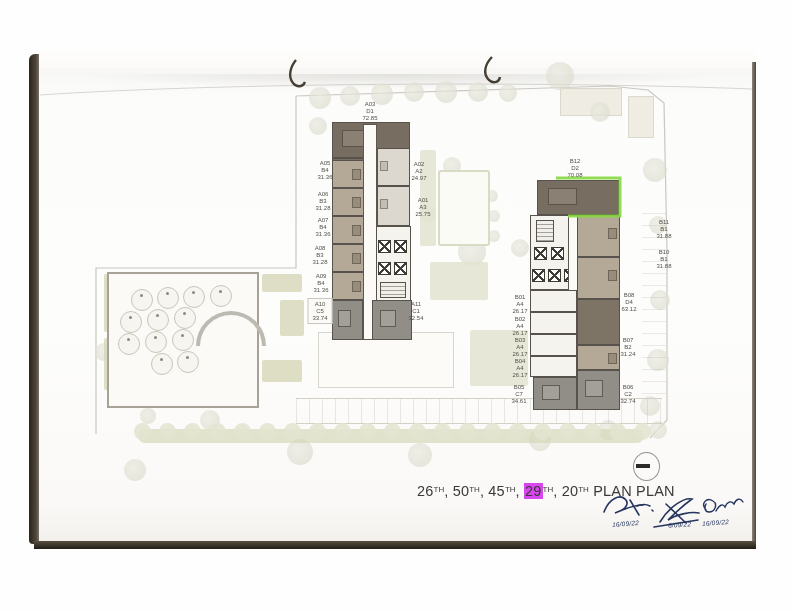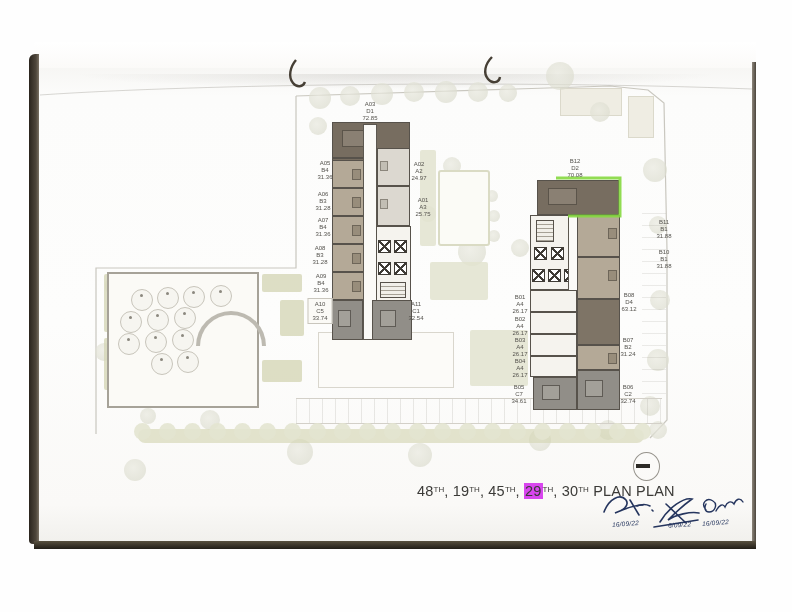--- a/index.html
+++ b/index.html
@@ -301,21 +301,21 @@
 31.88</div>
       <div class="abs ulabel" style="left: 575px; top: 158px;">B12
 D2
 70.08</div>
     </div>
 
   <div class="abs north-circle"></div>
   <div class="abs north-dash"></div>
 
   <div class="abs title">
-    <span id="title-floors"><span>48</span><span class="sup">TH</span><span>, </span><span>19</span><span class="sup">TH</span><span>, </span><span>45</span><span class="sup">TH</span><span>, </span><span class="hl">29</span><span class="sup">TH</span><span>, </span><span>30</span><span class="sup">TH</span></span><span> </span><span>PLAN PLAN</span>
+    <span id="title-floors"><span>26</span><span class="sup">TH</span><span>, </span><span>50</span><span class="sup">TH</span><span>, </span><span>45</span><span class="sup">TH</span><span>, </span><span class="hl">29</span><span class="sup">TH</span><span>, </span><span>20</span><span class="sup">TH</span></span><span> </span><span>PLAN PLAN</span>
   </div>
 
   <svg class="abs" style="left:0;top:0" width="792" height="612">
     <g stroke="#25355e" stroke-width="1.6" fill="none" stroke-linecap="round">
       <path d="M604,512 c5,-13 16,-19 22,-12 c4,6 -4,11 -11,13 c9,-4 20,-8 28,-8"></path>
       <path d="M630,500 l9,15 m-2,-9 c5,-2 9,-2 13,0 m2,4 l1,1"></path>
       <path d="M660,522 c9,-15 24,-25 32,-23 c-11,8 -20,17 -24,21 c7,-5 23,-9 31,-7"></path>
       <path d="M666,504 l20,19 m-32,4 l44,-7"></path>
       <path d="M706,510 c-6,-7 1,-13 7,-9 c5,3 2,11 -4,11 c-4,0 -5,-4 -3,-8 m10,7 c3,-6 7,-8 9,-4 c2,-5 6,-7 9,-3 c2,-5 6,-7 9,-2" stroke-width="1.4"></path>
     </g>

